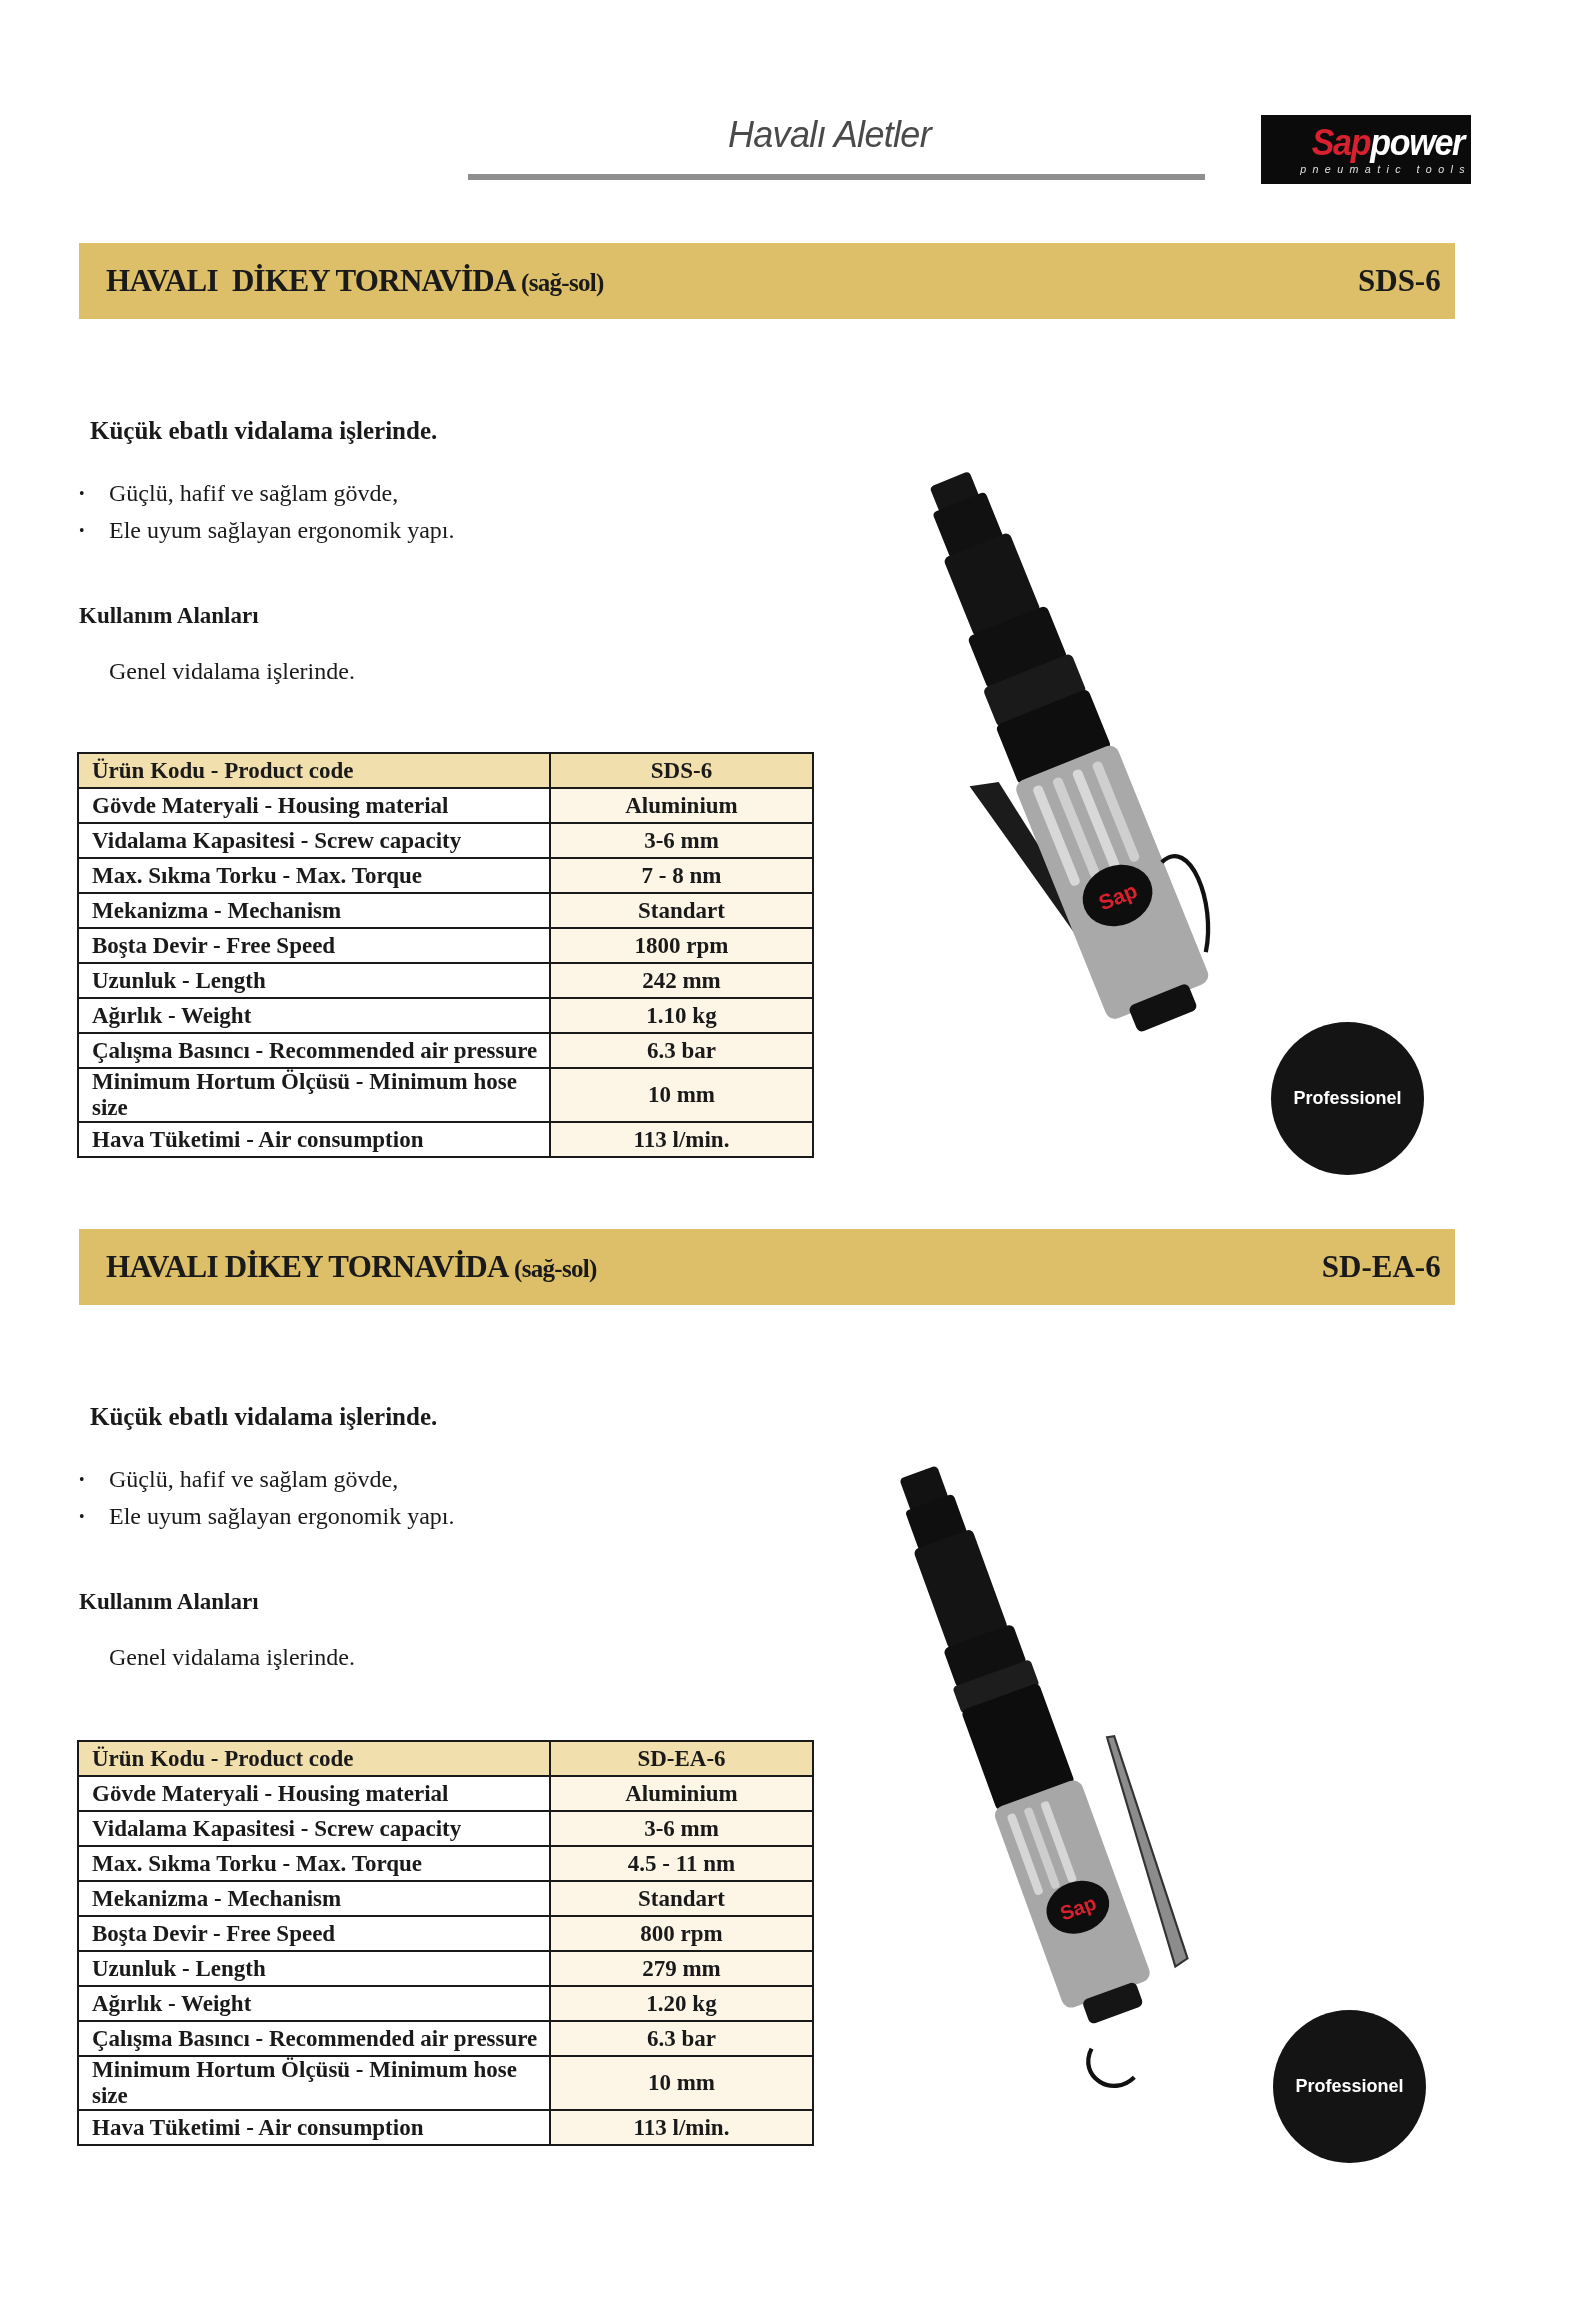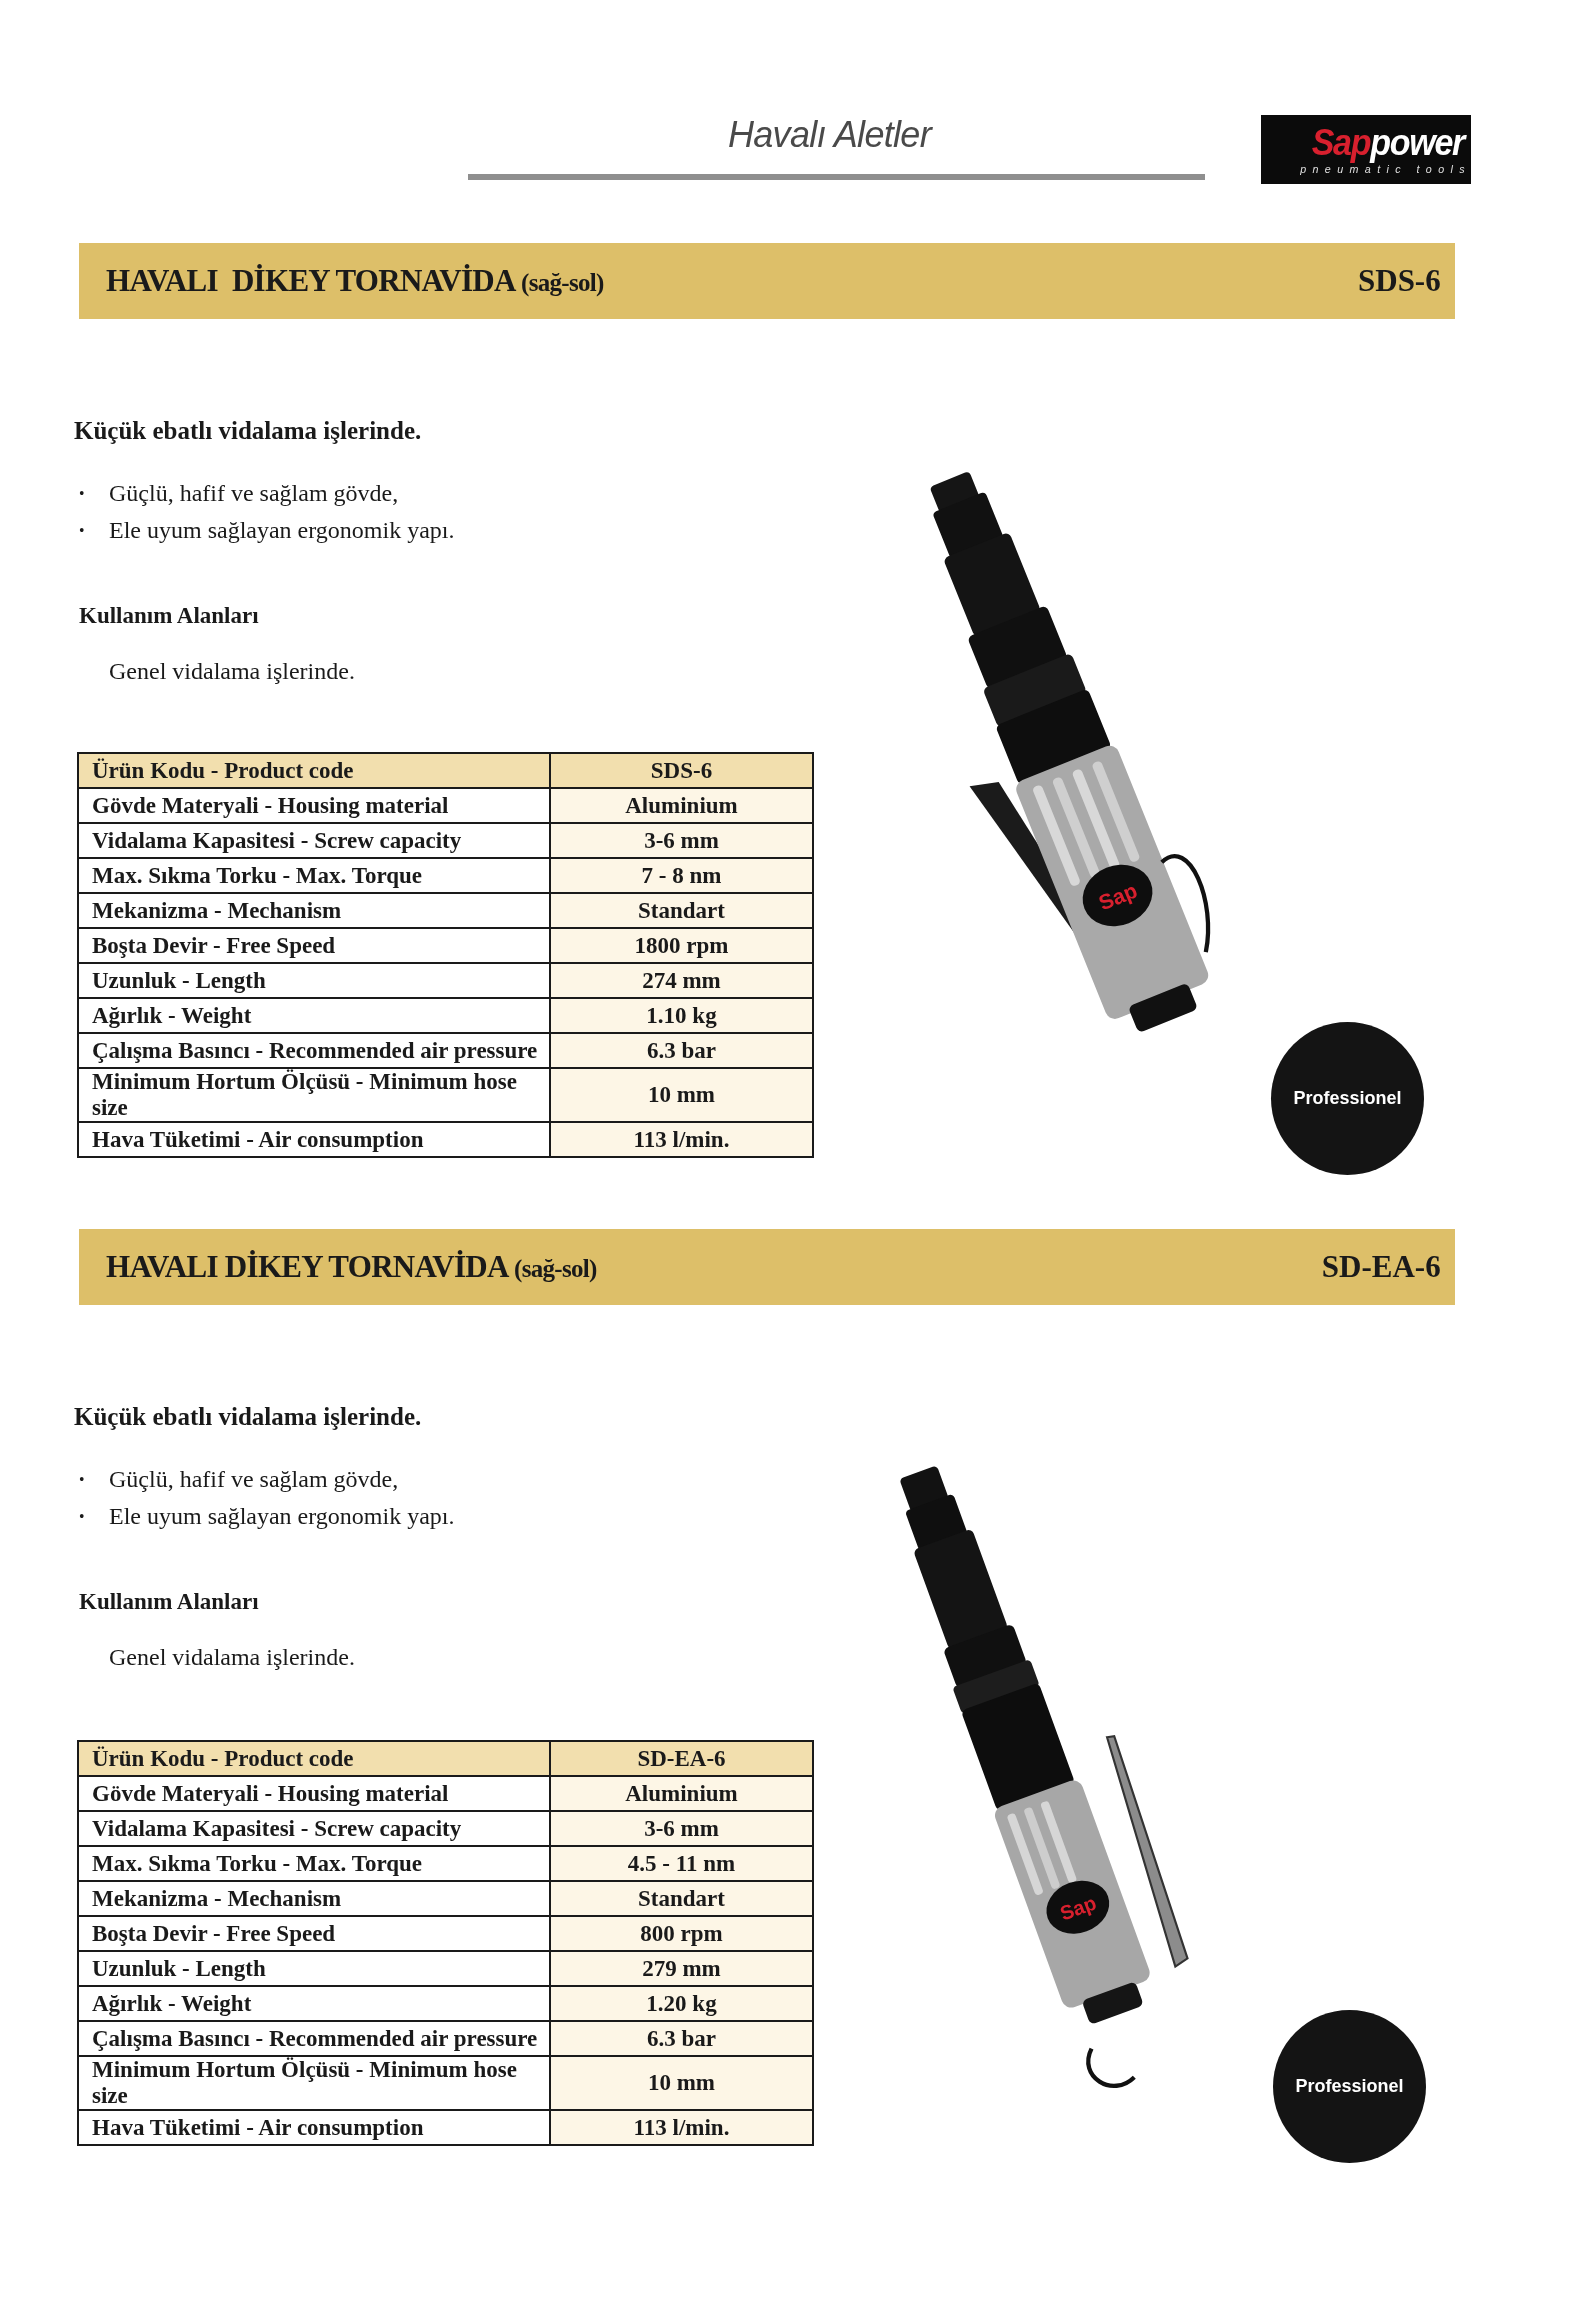--- a/index.html
+++ b/index.html
@@ -22,21 +22,21 @@
 
   
   .banner { left:79px; width:1376px; height:76px; background:#DDBF69;
     display:flex; align-items:center; justify-content:space-between; box-sizing:border-box;
     padding:0 14.3px 0 27px; }
   .banner-title { font-size:31px; font-weight:bold; letter-spacing:-0.7px; }
   .banner-title .paren { font-size:25px; }
   .banner-code { font-size:31px; font-weight:bold; }
 
   
-  .lead { left:74px; font-size:25px; font-weight:bold; }
+  .lead { left:90px; font-size:25px; font-weight:bold; }
   .bullets { left:79px; margin:0; padding:0; list-style:none; font-size:24px; }
   .bullets li { display:flex; align-items:center; height:37px; }
   .bullets .dot { width:30px; font-size:15.7px; }
   .usage-h { left:79px; font-size:23px; font-weight:bold; }
   .usage-t { left:109px; font-size:24px; }
 
   
   .spec { left:77px; width:737px; border-collapse:collapse; font-size:23px; }
   .spec td { border:2.9px solid #1a1a1a; height:33px; padding:0;font-weight:bold; }
   .spec td.k { width:457px; padding-left:13px; text-align:left; background:#ffffff; }
@@ -108,21 +108,21 @@
       <tr>
           <td class="k">Mekanizma - Mechanism</td>
           <td class="v">Standart</td>
         </tr>
       <tr>
           <td class="k">Boşta Devir - Free Speed</td>
           <td class="v">1800 rpm</td>
         </tr>
       <tr>
           <td class="k">Uzunluk - Length</td>
-          <td class="v">274 mm</td>
+          <td class="v">242 mm</td>
         </tr>
       <tr>
           <td class="k">Ağırlık - Weight</td>
           <td class="v">1.10 kg</td>
         </tr>
       <tr>
           <td class="k">Çalışma Basıncı - Recommended air pressure</td>
           <td class="v">6.3 bar</td>
         </tr>
       <tr>

